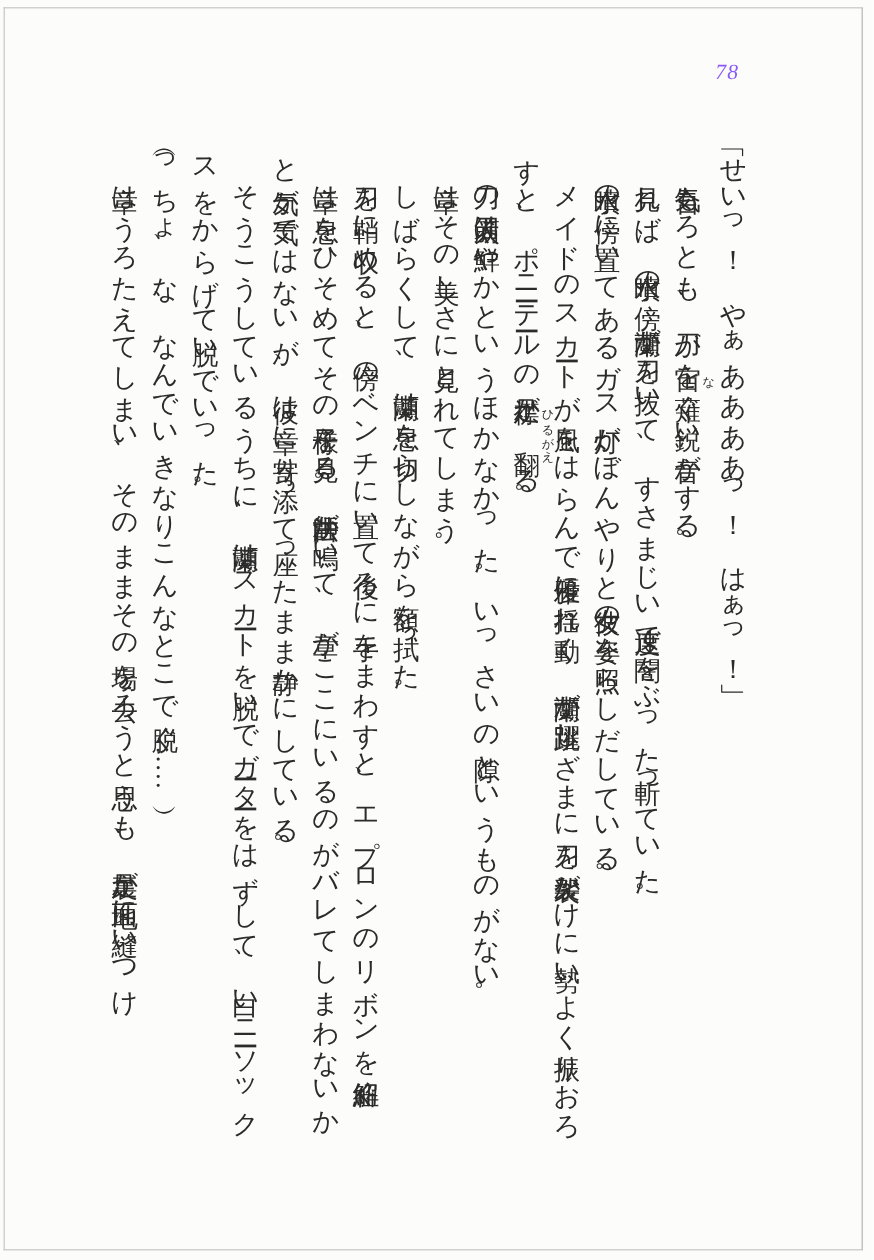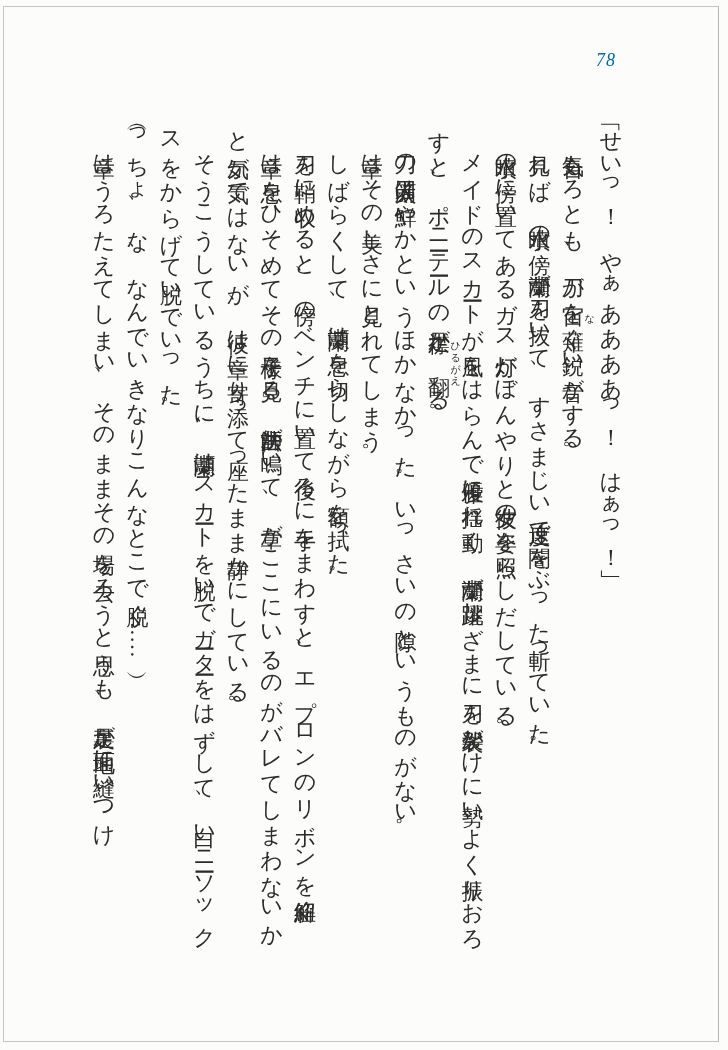--- a/index.html
+++ b/index.html
@@ -27,21 +27,21 @@
     border: 1px solid #c6c6c2;
     border-right-color: #b5b5b1;
     pointer-events: none;
   }
   .page-number {
     position: absolute;
     top: 50px;
     right: 112px;
     font-size: 18px;
     font-style: italic;
-    color: #0369a1;
+    color: #8b5cf6;
     letter-spacing: 1px;
   }
   .text-body {
     position: absolute;
     top: 117px;
     right: 100px;
     height: 838px;
     writing-mode: vertical-rl;
     -webkit-writing-mode: vertical-rl;
     text-orientation: mixed;

